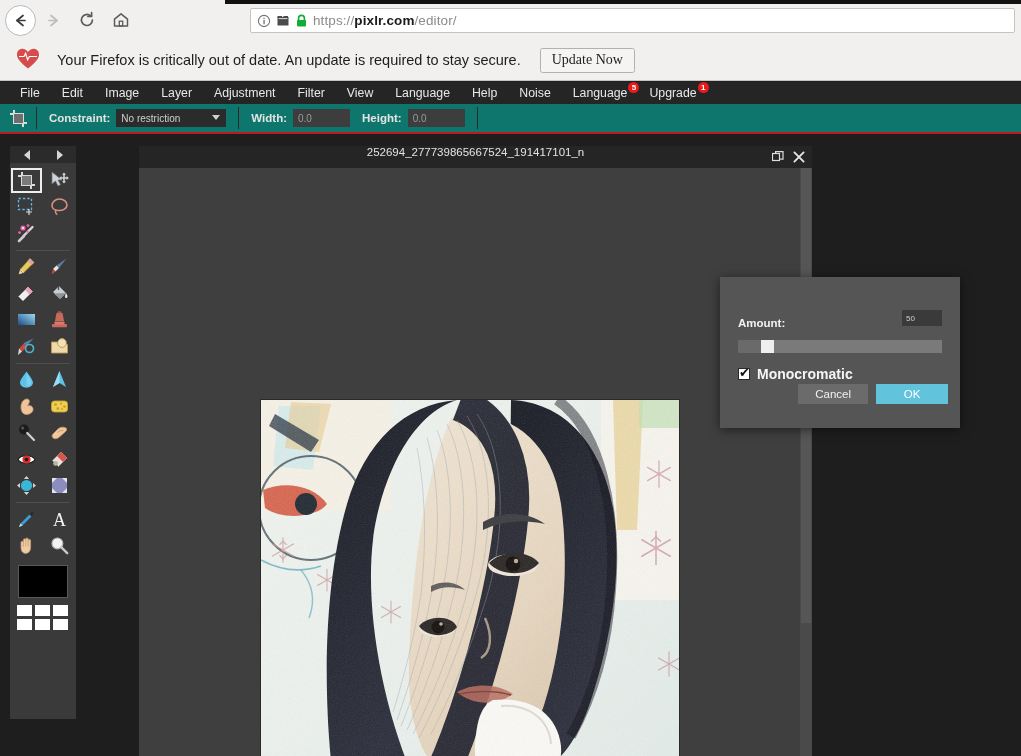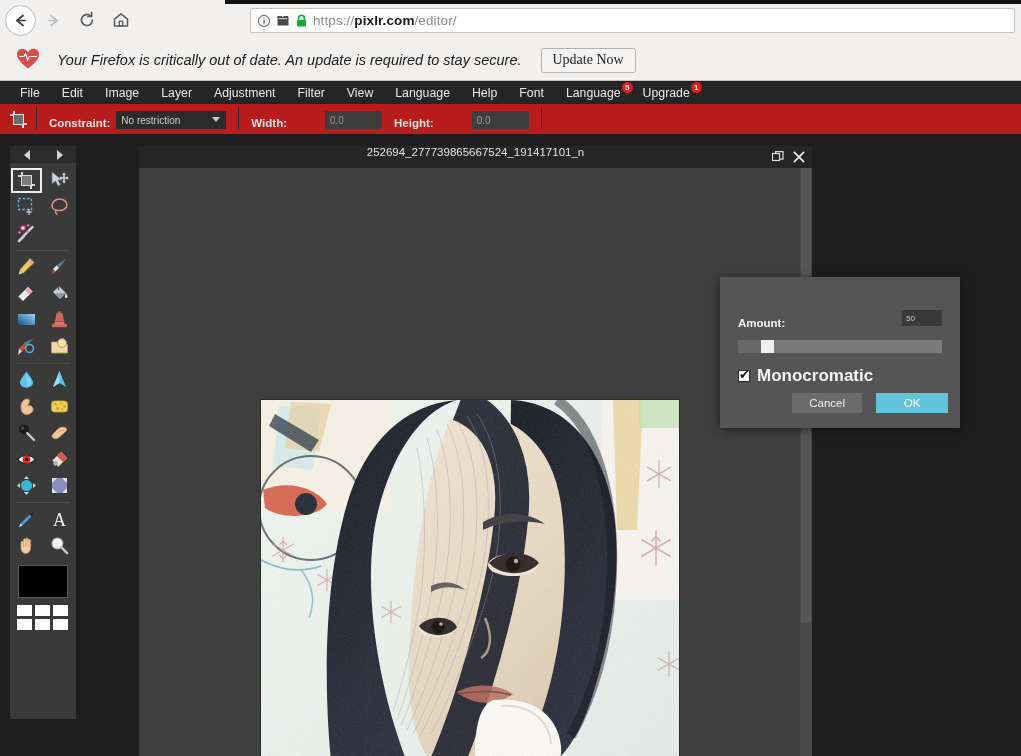--- a/index.html
+++ b/index.html
@@ -25,54 +25,54 @@
   #urlbar .idico { margin-right:5px; display:flex; align-items:center;}
   #url-text { font-size:13.5px; color:#8b8b8b; white-space:nowrap; letter-spacing:0.1px; }
   #url-text b { color:#1a1a1a; font-weight:700; }
 
   
   #notification-bar {
     position:absolute; left:0; top:40px; width:1021px; height:41px;
     background:#f1f0ef; border-bottom:1px solid #c6c3c0;
     display:flex; align-items:center; padding-left:16px;
   }
-  #notif-text { font-size:14.5px; color:#1d1d1d; margin-left:17px;font-style:italic; }
+  #notif-text { font-size:14.5px; color:#1d1d1d; margin-left:17px; }
   #update-now-button {
     margin-left:19px; height:25px; padding:0 11px;
     background:#f5f4f3; border:1px solid #b1b1b1; border-radius:2.5px;
     font-size:14px; color:#1d1d1d; font-family:Liberation Serif, serif;
     display:flex; align-items:center; cursor:default;
   }
 
   
   #app { position:absolute; left:0; top:82px; width:1021px; height:674px; background:#1e1e1e; }
 
   
   #menu-bar { position:absolute; left:0; top:0; width:1021px; height:22px; background:#252525;
               display:flex; align-items:flex-start; padding-left:9px; }
   .menu-item { position:relative; font-size:12.3px; color:#e8e8e8; padding:0 11px; height:22px;
                display:flex; align-items:center; cursor:default; }
   .menu-badge { position:absolute; right:-1px; top:0px; background:#e81a1a; color:#fff;
                 font-size:8px; line-height:11px; width:11px; height:11px; border-radius:50%;
                 text-align:center; font-weight:bold; }
 
   
-  #options-bar { position:absolute; left:0; top:22px; width:1021px; height:30px; background:#b91c1c;
-                 display:flex; align-items:flex-end; border-bottom:5px solid #b91c1c; }
+  #options-bar { position:absolute; left:0; top:22px; width:1021px; height:30px; background:#0f766e;
+                 display:flex; align-items:center; border-bottom:2px solid #b91c1c; }
   #crop-tool-indicator { width:36px; display:flex; align-items:center; justify-content:center; }
   .opt-sep { width:1px; height:22px; background:#2a2a2a; }
   .opt-label { font-size:11.5px; font-weight:bold; color:#e4e4e4; margin:0 6px 0 12px; }
   #constraint-select { width:110px; height:18px; background:#2b2b2b; border:none; position:relative;
                        display:flex; align-items:center; padding-left:5px; cursor:default; }
   #constraint-value { font-size:10px; color:#cfcfcf; }
   #constraint-caret { position:absolute; right:6px; top:6px; width:0;height:0;
                       border-left:4px solid transparent; border-right:4px solid transparent;
                       border-top:5px solid #cfcfcf; }
   .num-field { width:57px; height:18px; background:#3d3d3d; border:none; display:flex;
-               align-items:center; padding-left:5px;margin-left:32px; }
+               align-items:center; padding-left:5px; }
   .num-field span { font-size:10px; color:#9a9a9a; }
 
   
   #tool-panel { position:absolute; left:10px; top:64px; width:66px; height:573px;
                 background:#3a3a3a; }
   #tool-nav { height:17px; background:#2b2b2b; display:flex; align-items:center; justify-content:space-around; }
   .tri { width:0;height:0;cursor:default; }
   .tri.left { border-top:5px solid transparent; border-bottom:5px solid transparent; border-right:6px solid #d6d6d6;}
   .tri.right{ border-top:5px solid transparent; border-bottom:5px solid transparent; border-left:6px solid #d6d6d6;}
   #tool-grid { padding-top:4px; }
@@ -113,22 +113,22 @@
   #amount-input { position:absolute; right:18px; top:14px; width:40px; height:16px;
                   background:#3a3a3a; border:none; color:#cfcfcf; font-size:8px;
                   font-family:"Liberation Sans",sans-serif; padding-left:4px; }
   #amount-slider { margin-top:9px; height:13px; background:#7a7a7a; position:relative; cursor:default; }
   #slider-fill { position:absolute; left:0; top:0; height:13px; width:14%; background:#6a6a6a; }
   #slider-handle { position:absolute; left:12%; top:0; width:13px; height:13px; background:#efefef; }
   #mono-row { display:flex; align-items:center; margin-top:13px; cursor:default; }
   #mono-checkbox { width:12px; height:12px; background:#fff; border:1px solid #2a2a2a;
                    position:relative; margin-right:7px; }
   #mono-checkbox::after { content:"✔"; position:absolute; left:0px; top:-4px; font-size:13px; color:#111; }
-  #mono-label { font-size:17px; font-weight:bold; color:#f5f5f5; }
-  #noise-buttons { position:absolute; right:12px; bottom:15px; display:flex; gap:14px; }
+  #mono-label { font-size:14px; font-weight:bold; color:#f5f5f5; }
+  #noise-buttons { position:absolute; right:12px; bottom:24px; display:flex; gap:8px; }
   .dlg-btn { height:20px; padding:0 17px; border:none; font-size:11.5px;
              font-family:"Liberation Sans",sans-serif; display:flex; align-items:center;
              justify-content:center; cursor:default; }
   #cancel-button { background:#6b6b6b; color:#f0f0f0; }
   #ok-button { background:#62c3dc; color:#ffffff; min-width:72px; }
 </style>
 </head>
 <body>
 
 <div id="browser-chrome">
@@ -220,21 +220,21 @@
       <div class="menu-item">
         <span>View</span>
       </div>
       <div class="menu-item">
         <span>Language</span>
       </div>
       <div class="menu-item">
         <span>Help</span>
       </div>
       <div class="menu-item">
-        <span>Font</span>
+        <span>Noise</span>
       </div>
       <div class="menu-item">
         <span>Language</span>
         <span class="menu-badge">5</span>
       </div>
       <div class="menu-item">
         <span>Upgrade</span>
         <span class="menu-badge">1</span>
       </div>
     </div>

